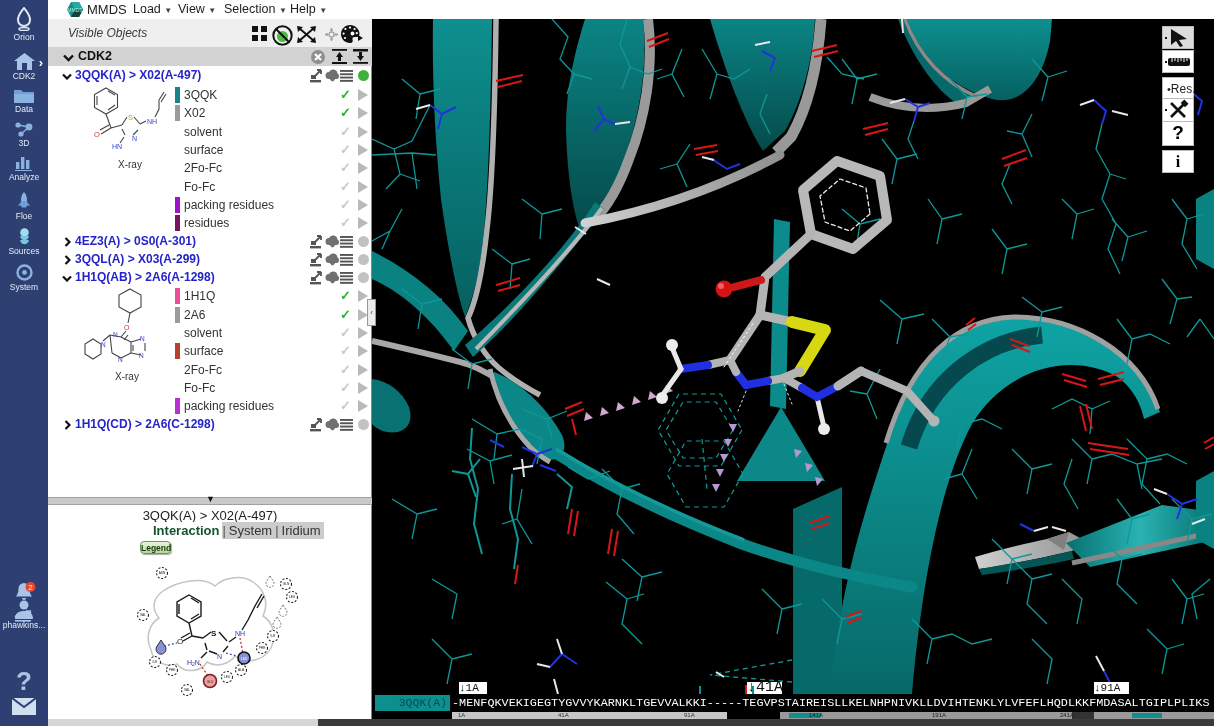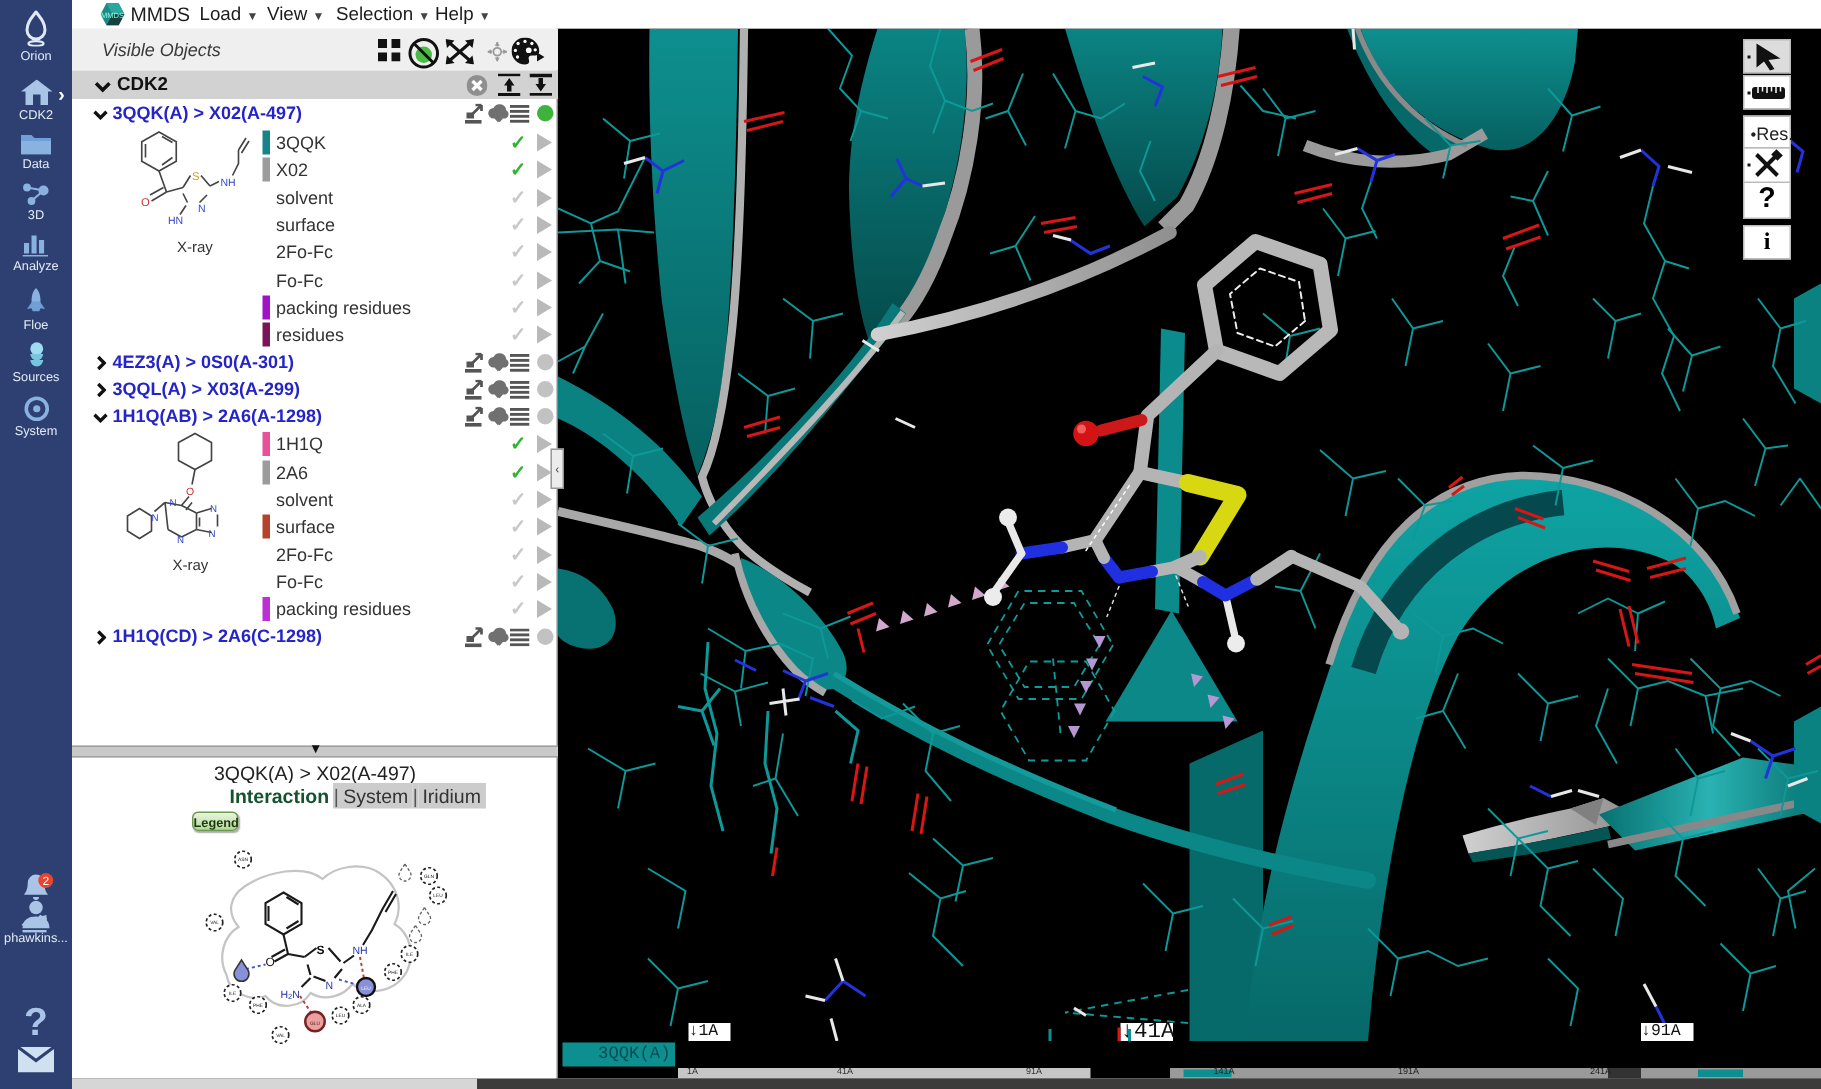--- a/index.html
+++ b/index.html
@@ -687,21 +687,21 @@
 <text x="32" y="93" font-size="10" fill="#333">X-ray</text>
 </svg>
 </div>
 <div class="abs" id="splitter" style="left:0;top:478px;width:324px;height:8px;background:#c9c9c9;border-top:1px solid #a0a0a0;border-bottom:1px solid #a0a0a0">
   <div class="abs" style="left:158px;top:-4px;font-size:9px;color:#111">▼</div>
 </div>
 <div class="abs" style="left:0;top:489px;width:324px;text-align:center;font-size:13px;color:#222">3QQK(A) &gt; X02(A-497)</div>
 <div class="abs" id="tabs" style="left:102px;top:504px;height:17px;font-size:13px">
   <span style="background:#fff;font-weight:bold;padding:1px 3px;color:#14532d">Interaction</span><span style="color:#555;background:#ccc;padding:1px 0">|</span><span style="background:#ccc;color:#333;padding:1px 3px">System</span><span style="color:#555;background:#ccc;padding:1px 0">|</span><span style="background:#ccc;color:#333;padding:1px 3px">Iridium</span>
 </div>
-<div class="abs" style="left:80px;top:522px;width:31px;height:13px;background:linear-gradient(#e8f5dc,#b6d89a);border:1px solid #6a9a50;border-radius:4px;box-shadow:1px 1px 1px #aaa;font-size:8.5px;font-weight:bold;text-align:center;color:#1c3a10;line-height:12px">Legend</div>
+<div class="abs" style="left:92px;top:522px;width:31px;height:13px;background:linear-gradient(#e8f5dc,#b6d89a);border:1px solid #6a9a50;border-radius:4px;box-shadow:1px 1px 1px #aaa;font-size:8.5px;font-weight:bold;text-align:center;color:#1c3a10;line-height:12px">Legend</div>
 <svg id="interdiag" class="abs" style="left:85px;top:545px" width="175" height="155" viewBox="0 0 175 155">
 <path d="M30,27 C45,17 70,12 82,22 C90,14 108,10 120,18 C132,26 136,40 130,52 C140,58 144,72 138,84 C130,98 112,100 102,92 C96,100 84,104 74,98 C68,108 52,110 44,100 C34,104 20,98 18,86 C12,74 16,60 26,54 C18,44 20,34 30,27 Z" fill="none" stroke="#c4c4c4" stroke-width="1.5"></path>
 <g stroke="#1a1a1a" stroke-width="1.4" fill="none">
 <polygon points="56,31 68,38 68,52 56,59 44,52 44,38"></polygon>
 <path d="M58,34 L66,39 M66,50 L58,55 M46,40 L46,50"></path>
 <path d="M56,59 L59,72 M59,72 L70,74"></path>
 <path d="M59,72 L50,77 M57,69 L48,74"></path>
 <path d="M70,74 L78,68 M86,68 L94,77 M95,82 L90,88 M84,90 L76,87 M72,79 L74,86"></path>
 <path d="M96,78 L103,73 M109,66 L115,56 L122,42 M122,42 L129,30 M124,44 L131,32"></path>
 <path d="M74,88 L68,94"></path>
@@ -752,20 +752,21 @@
         <text x="94" y="114">LEU</text>
         <text x="108" y="107">ALA</text>
         <text x="54" y="127">VAL</text>
         <text x="111" y="96" fill="#fff">LEU</text>
         <text x="77" y="119" fill="#551111">GLU</text>
 </g>
 </svg>
 </div>
 <div class="abs" id="seqbar">
 <div class="abs" style="left:3px;top:1px;width:75px;height:16px;background:#0e8f8f;color:#064d52;font-size:11.5px;font-family:'Liberation Mono',monospace;text-align:right;padding-right:3px;line-height:16px">3QQK(A)</div>
+<div class="abs mono" style="left:80px;top:2px;font-size:11.8px;color:#fff;letter-spacing:0;white-space:pre">-MENFQKVEKIGEGTYGVVYKARNKLTGEVVALKKI-----TEGVPSTAIREISLLKELNHPNIVKLLDVIHTENKLYLVFEFLHQDLKKFMDASALTGIPLPLIKS</div>
 </div>
 <div class="abs mono" style="left:459px;top:682px;width:28px;height:12px;background:#fff;color:#111;font-size:11px;line-height:12px">↓1A</div>
 <div class="abs mono" style="left:747px;top:682px;width:35px;height:12px;background:#fff;color:#111;font-size:15px;line-height:12px">↓41A</div>
 <div class="abs mono" style="left:1094px;top:682px;width:35px;height:12px;background:#fff;color:#111;font-size:11px;line-height:12px">↓91A</div>
 <div class="abs" id="ruler" style="left:372px;top:712px;width:842px;height:7px;background:#000">
 <div class="abs" style="left:80px;top:0;width:275px;height:7px;background:#c6c6c6"></div>
 <div class="abs" style="left:408px;top:0;width:434px;height:7px;background:#9a9a9a"></div>
 <div class="abs" style="left:417px;top:1px;width:32px;height:5px;background:#0e8f8f"></div>
 <div class="abs" style="left:760px;top:1px;width:30px;height:5px;background:#0e8f8f"></div>
 <div class="abs" style="left:700px;top:0px;width:22px;height:7px;background:#333"></div>

